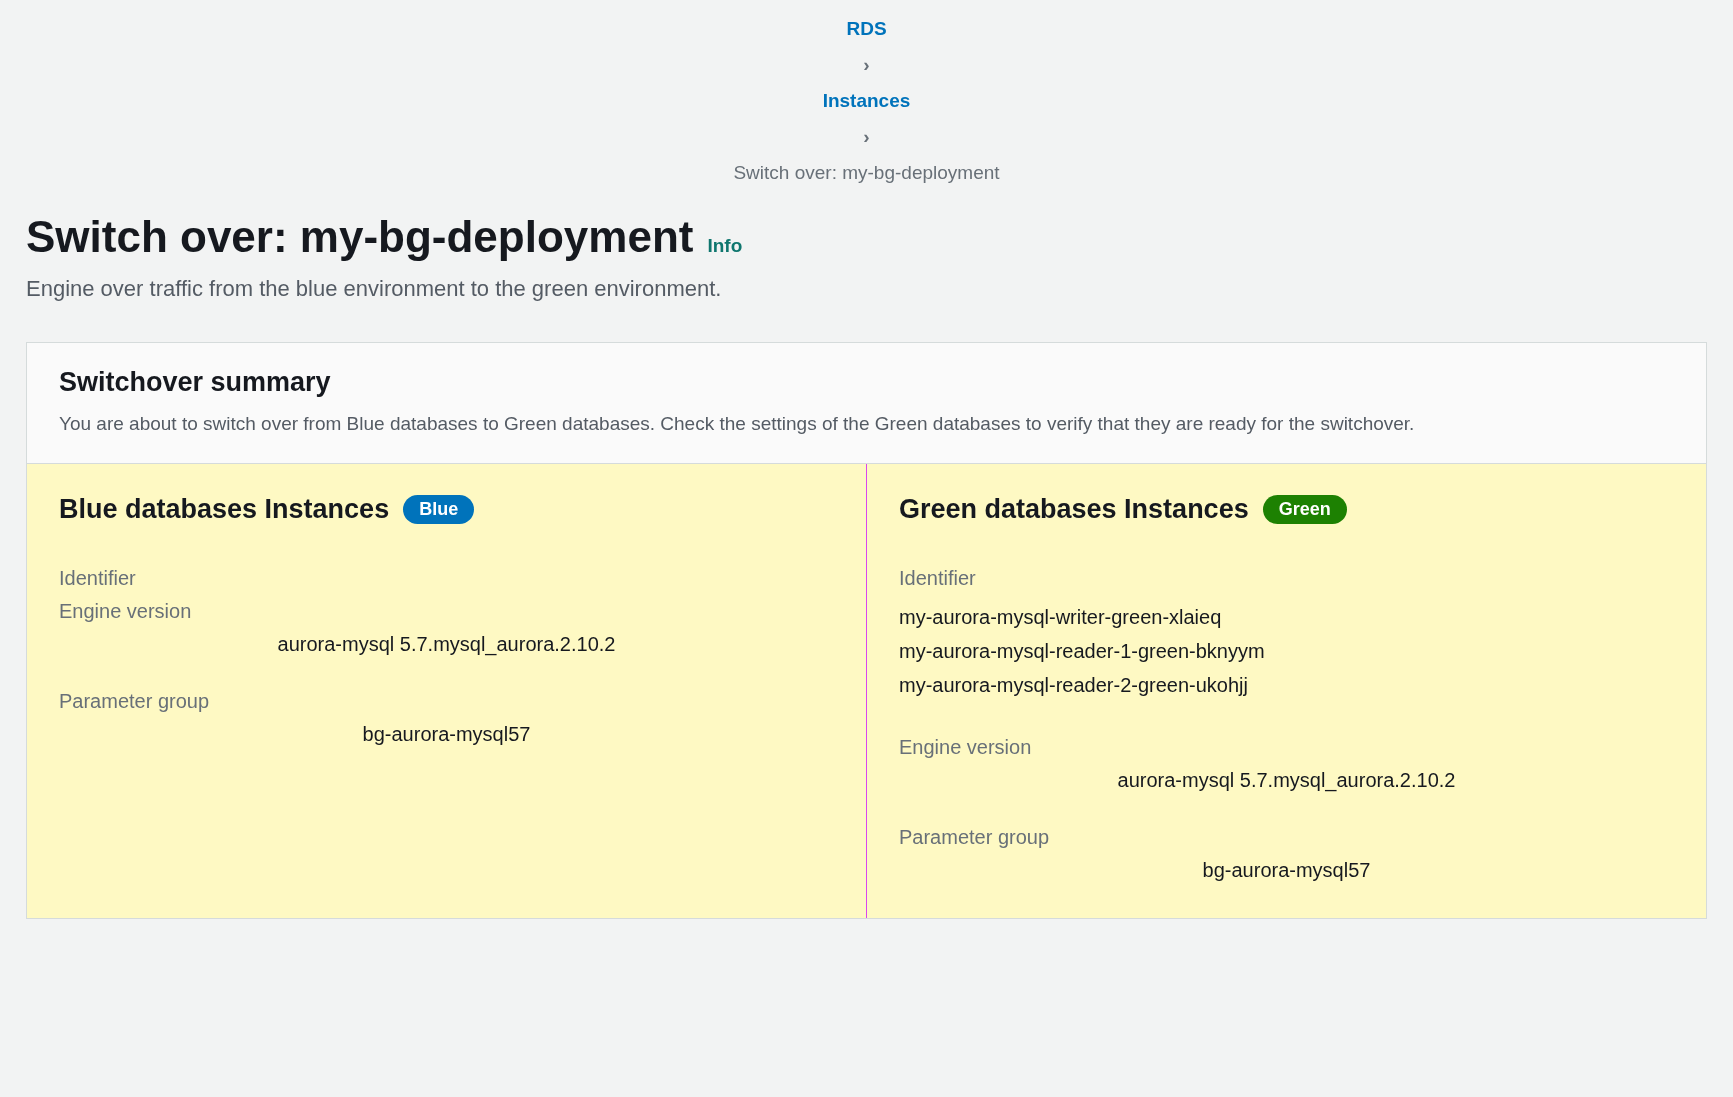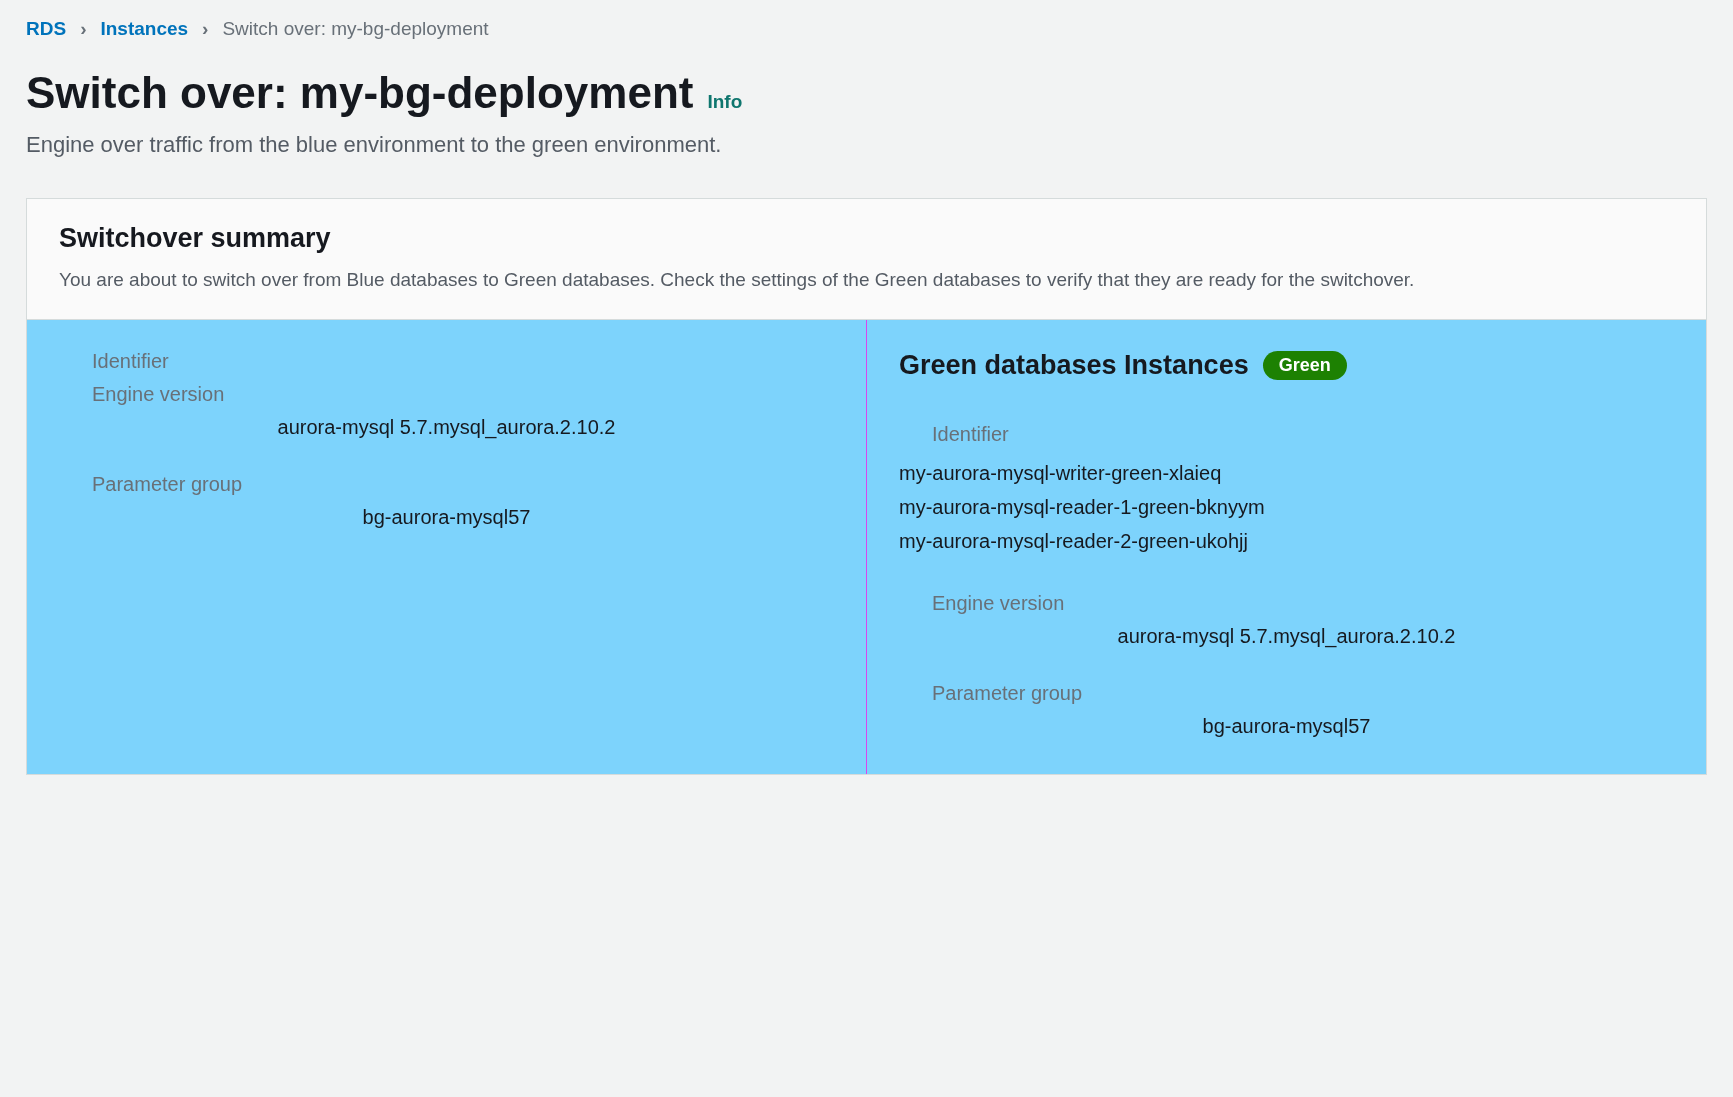--- a/index.html
+++ b/index.html
@@ -14,20 +14,21 @@
       font-size: 18px;
       padding: 18px 26px;
     }
     .breadcrumb {
       display: flex;
       align-items: center;
       gap: 14px;
       font-size: 19px;
       font-weight: 600;
       margin-bottom: 28px;
+      flex-direction: column;
     }
     .breadcrumb a {
       color: #0073bb;
       text-decoration: none;
     }
     .breadcrumb .chev {
       color: #687078;
       font-weight: 700;
     }
     .breadcrumb .current {
@@ -51,21 +52,21 @@
       font-weight: 700;
       text-decoration: none;
     }
     .page-subtitle {
       font-size: 22px;
       color: #545b64;
       margin-bottom: 40px;
     }
     .panel {
       border: 1px solid #d5dbdb;
-      background: #7dd3fc;
+      background: #fef9c3;
       margin-bottom: 24px;
     }
     .panel-header {
       padding: 24px 32px 24px 32px;
       border-bottom: 1px solid #d5dbdb;
       background: #fafafa;
     }
     .panel-header h2 {
       font-size: 27px;
       font-weight: 800;
@@ -110,21 +111,20 @@
       background: #0073bb;
     }
     .badge-green {
       background: #1d8102;
     }
     .label {
       font-size: 20px;
       color: #687078;
       margin-bottom: 10px;
       font-weight: 500;
-      margin-left: 33px;
     }
     .val-list {
       margin-bottom: 34px;
     }
     .val {
       font-size: 20px;
       color: #16191f;
       line-height: 1.7;
     }
     .val-single {
@@ -156,20 +156,24 @@
 
 <section class="panel">
   <header class="panel-header">
     <h2>Switchover summary</h2>
     <p>You are about to switch over from Blue databases to Green databases. Check the settings of the Green databases to verify that they are ready for the switchover.</p>
   </header>
 
   <div class="compare">
 
     <div class="col">
+      <div class="col-title-row">
+        <span class="col-title">Blue databases Instances</span>
+        <span class="badge badge-blue">Blue</span>
+      </div>
 
       <div class="label">Identifier</div>
 
       <div class="label">Engine version</div>
       <div class="val-single">aurora-mysql 5.7.mysql_aurora.2.10.2</div>
 
       <div class="label">Parameter group</div>
       <div class="val-single last">bg-aurora-mysql57</div>
     </div>
 

